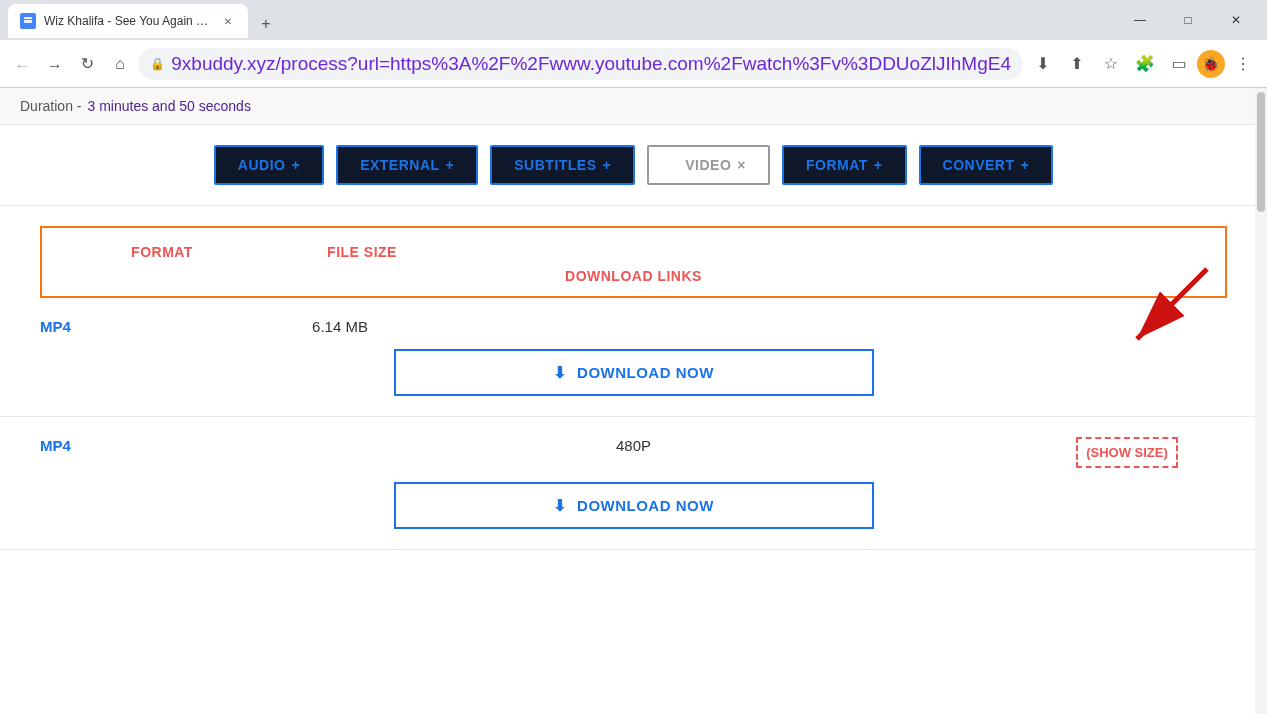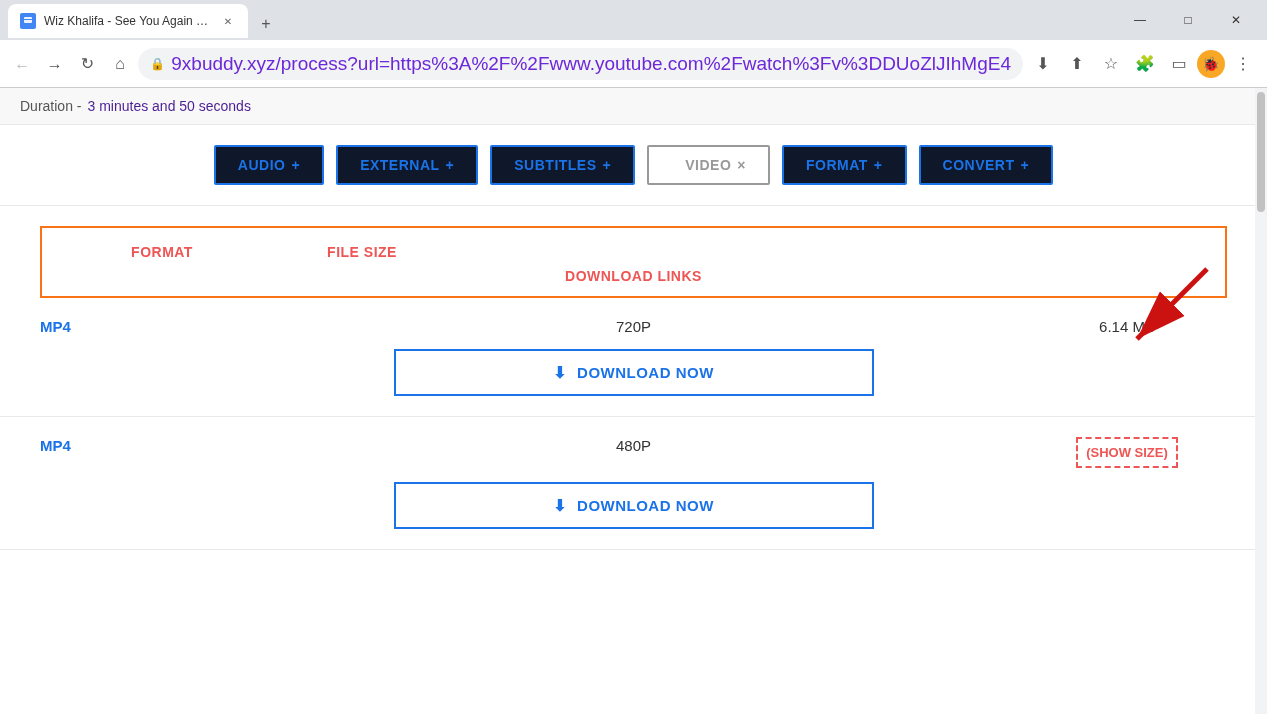--- a/index.html
+++ b/index.html
@@ -148,21 +148,20 @@
       <div class="header-cell header-size">FILE SIZE</div>
     </div>
     <div class="header-links-row">
       <div class="header-cell">DOWNLOAD LINKS</div>
     </div>
   </div>
 
   <div class="download-row">
     <div class="row-main">
       <div class="row-format">MP4</div>
-      <div class="row-quality">720P</div>
       <div class="row-size">6.14 MB</div>
     </div>
     <div class="download-btn-wrapper">
       <button class="download-btn">
         <span class="download-icon">⬇</span>
         <span>DOWNLOAD NOW</span>
       </button>
 
       <svg style="position:absolute; right:-10px; top:-90px; pointer-events:none; overflow:visible;" width="160" height="100">
         <defs>

